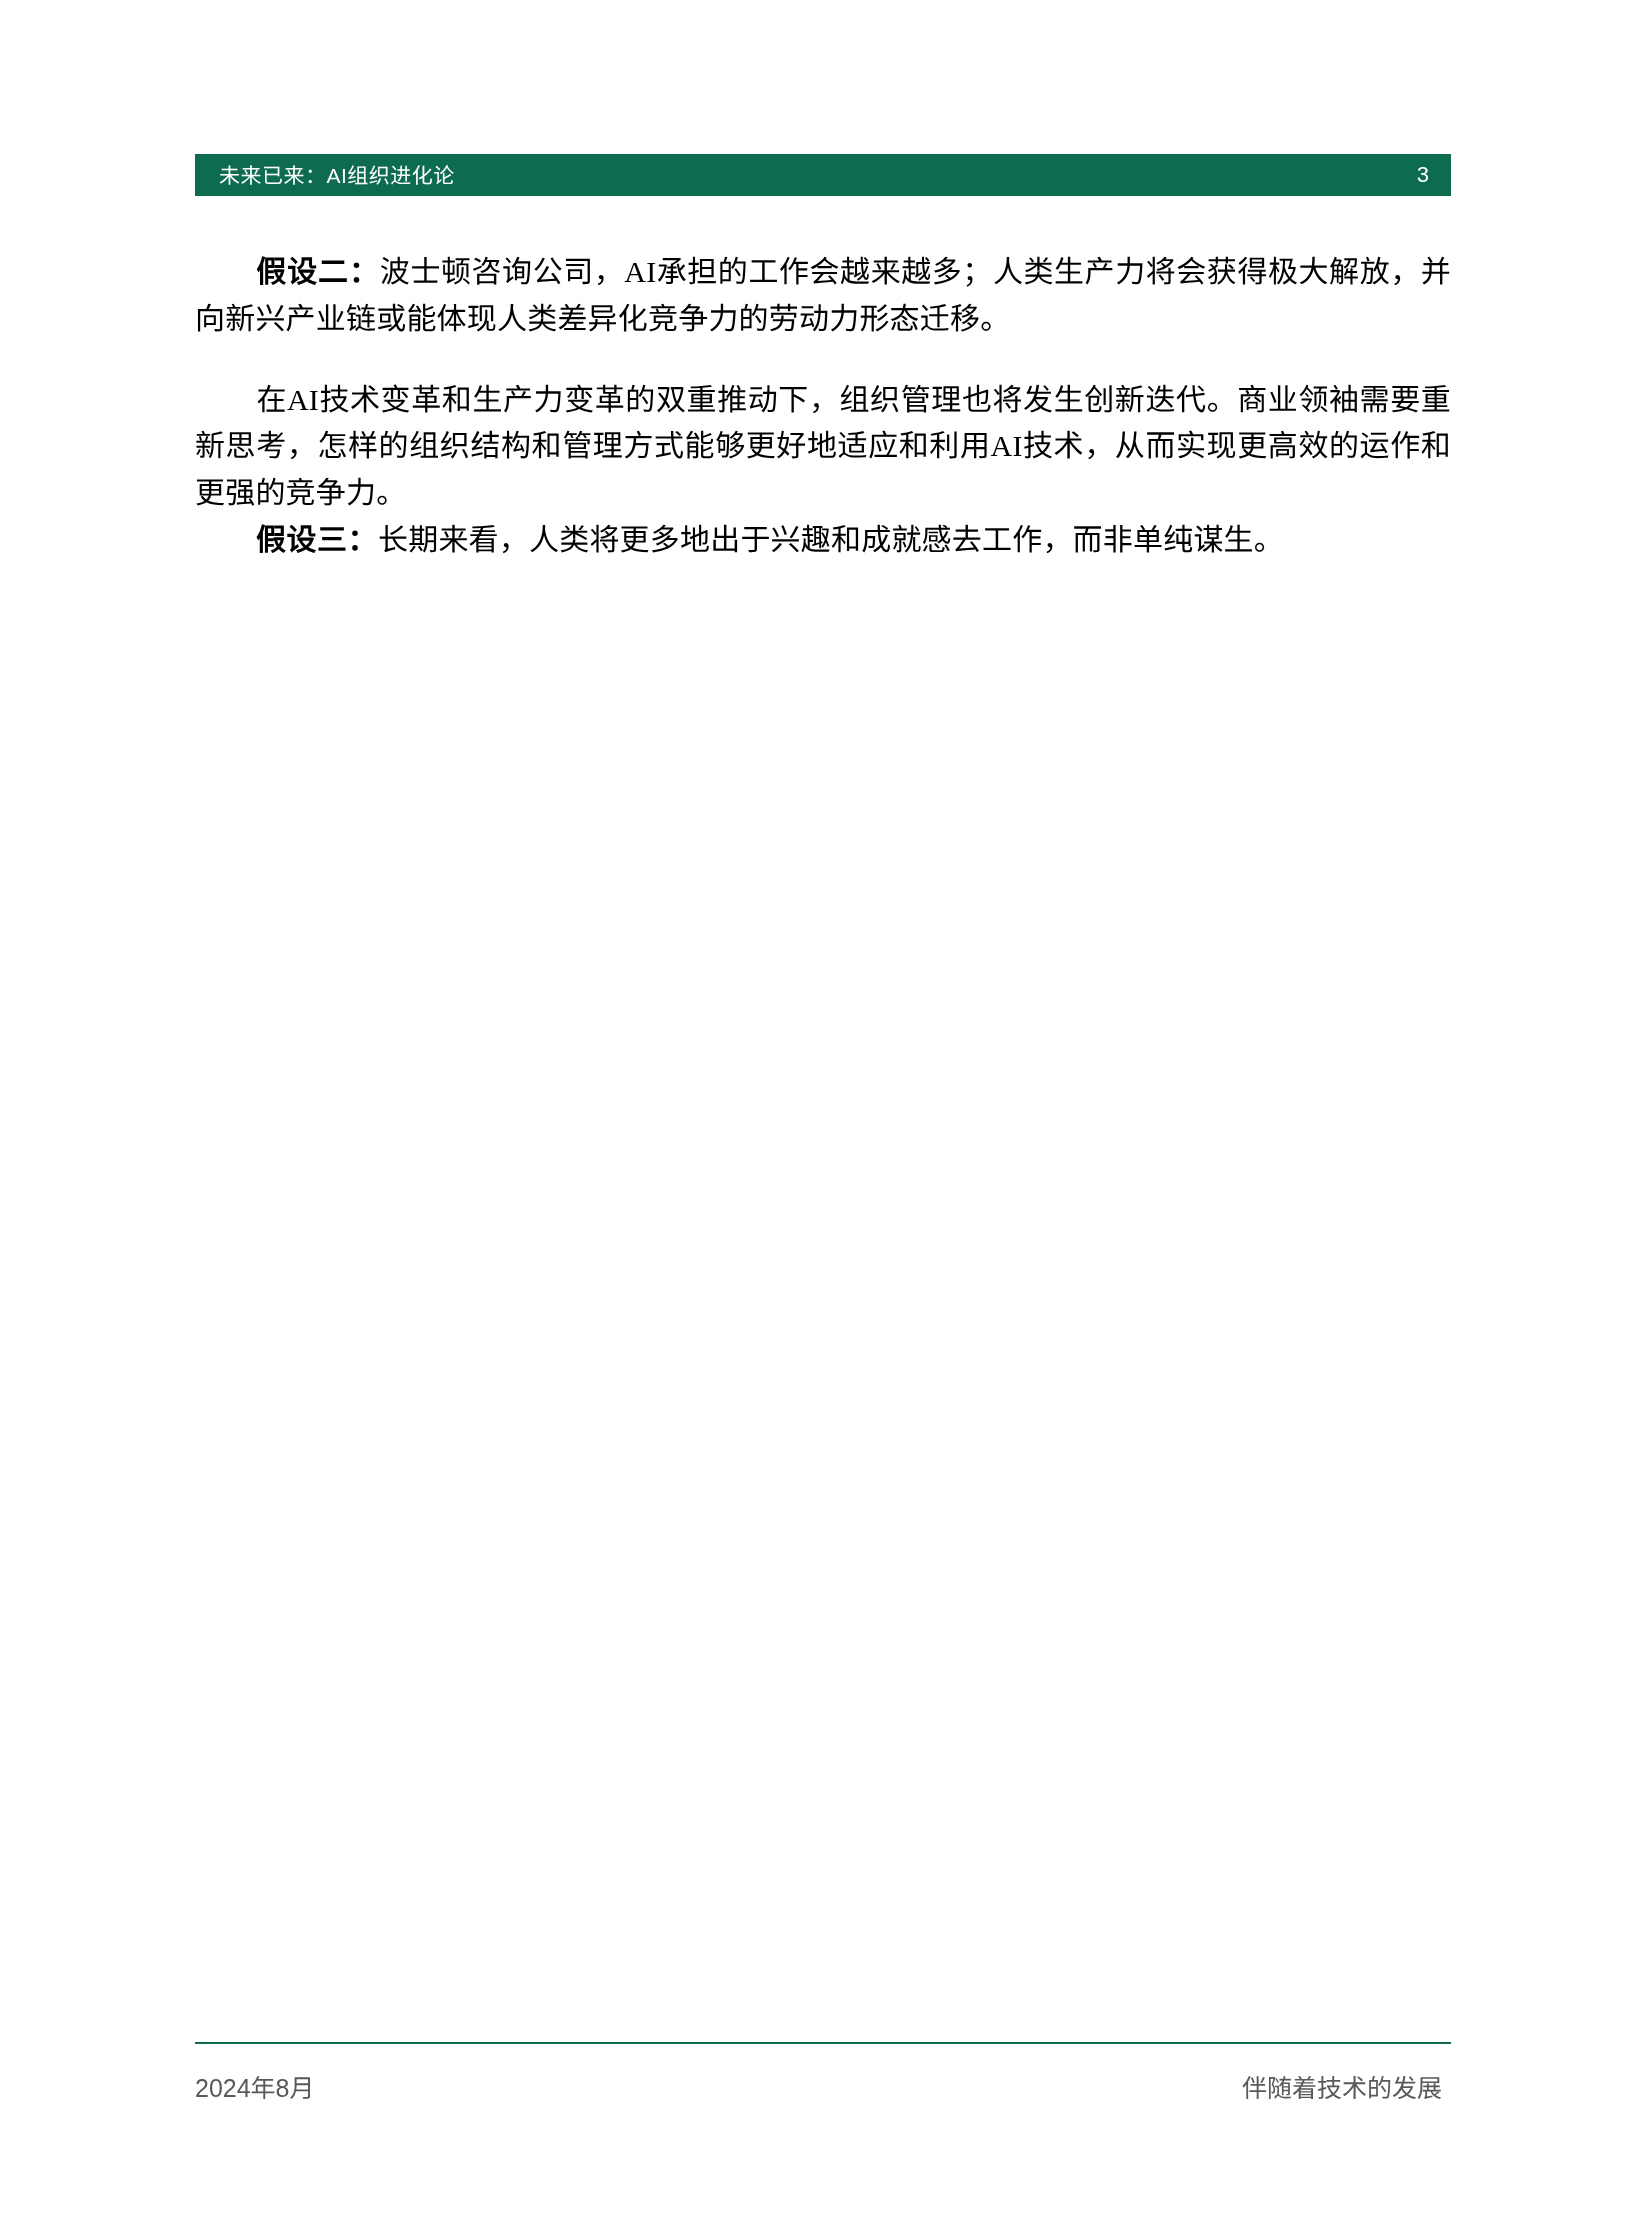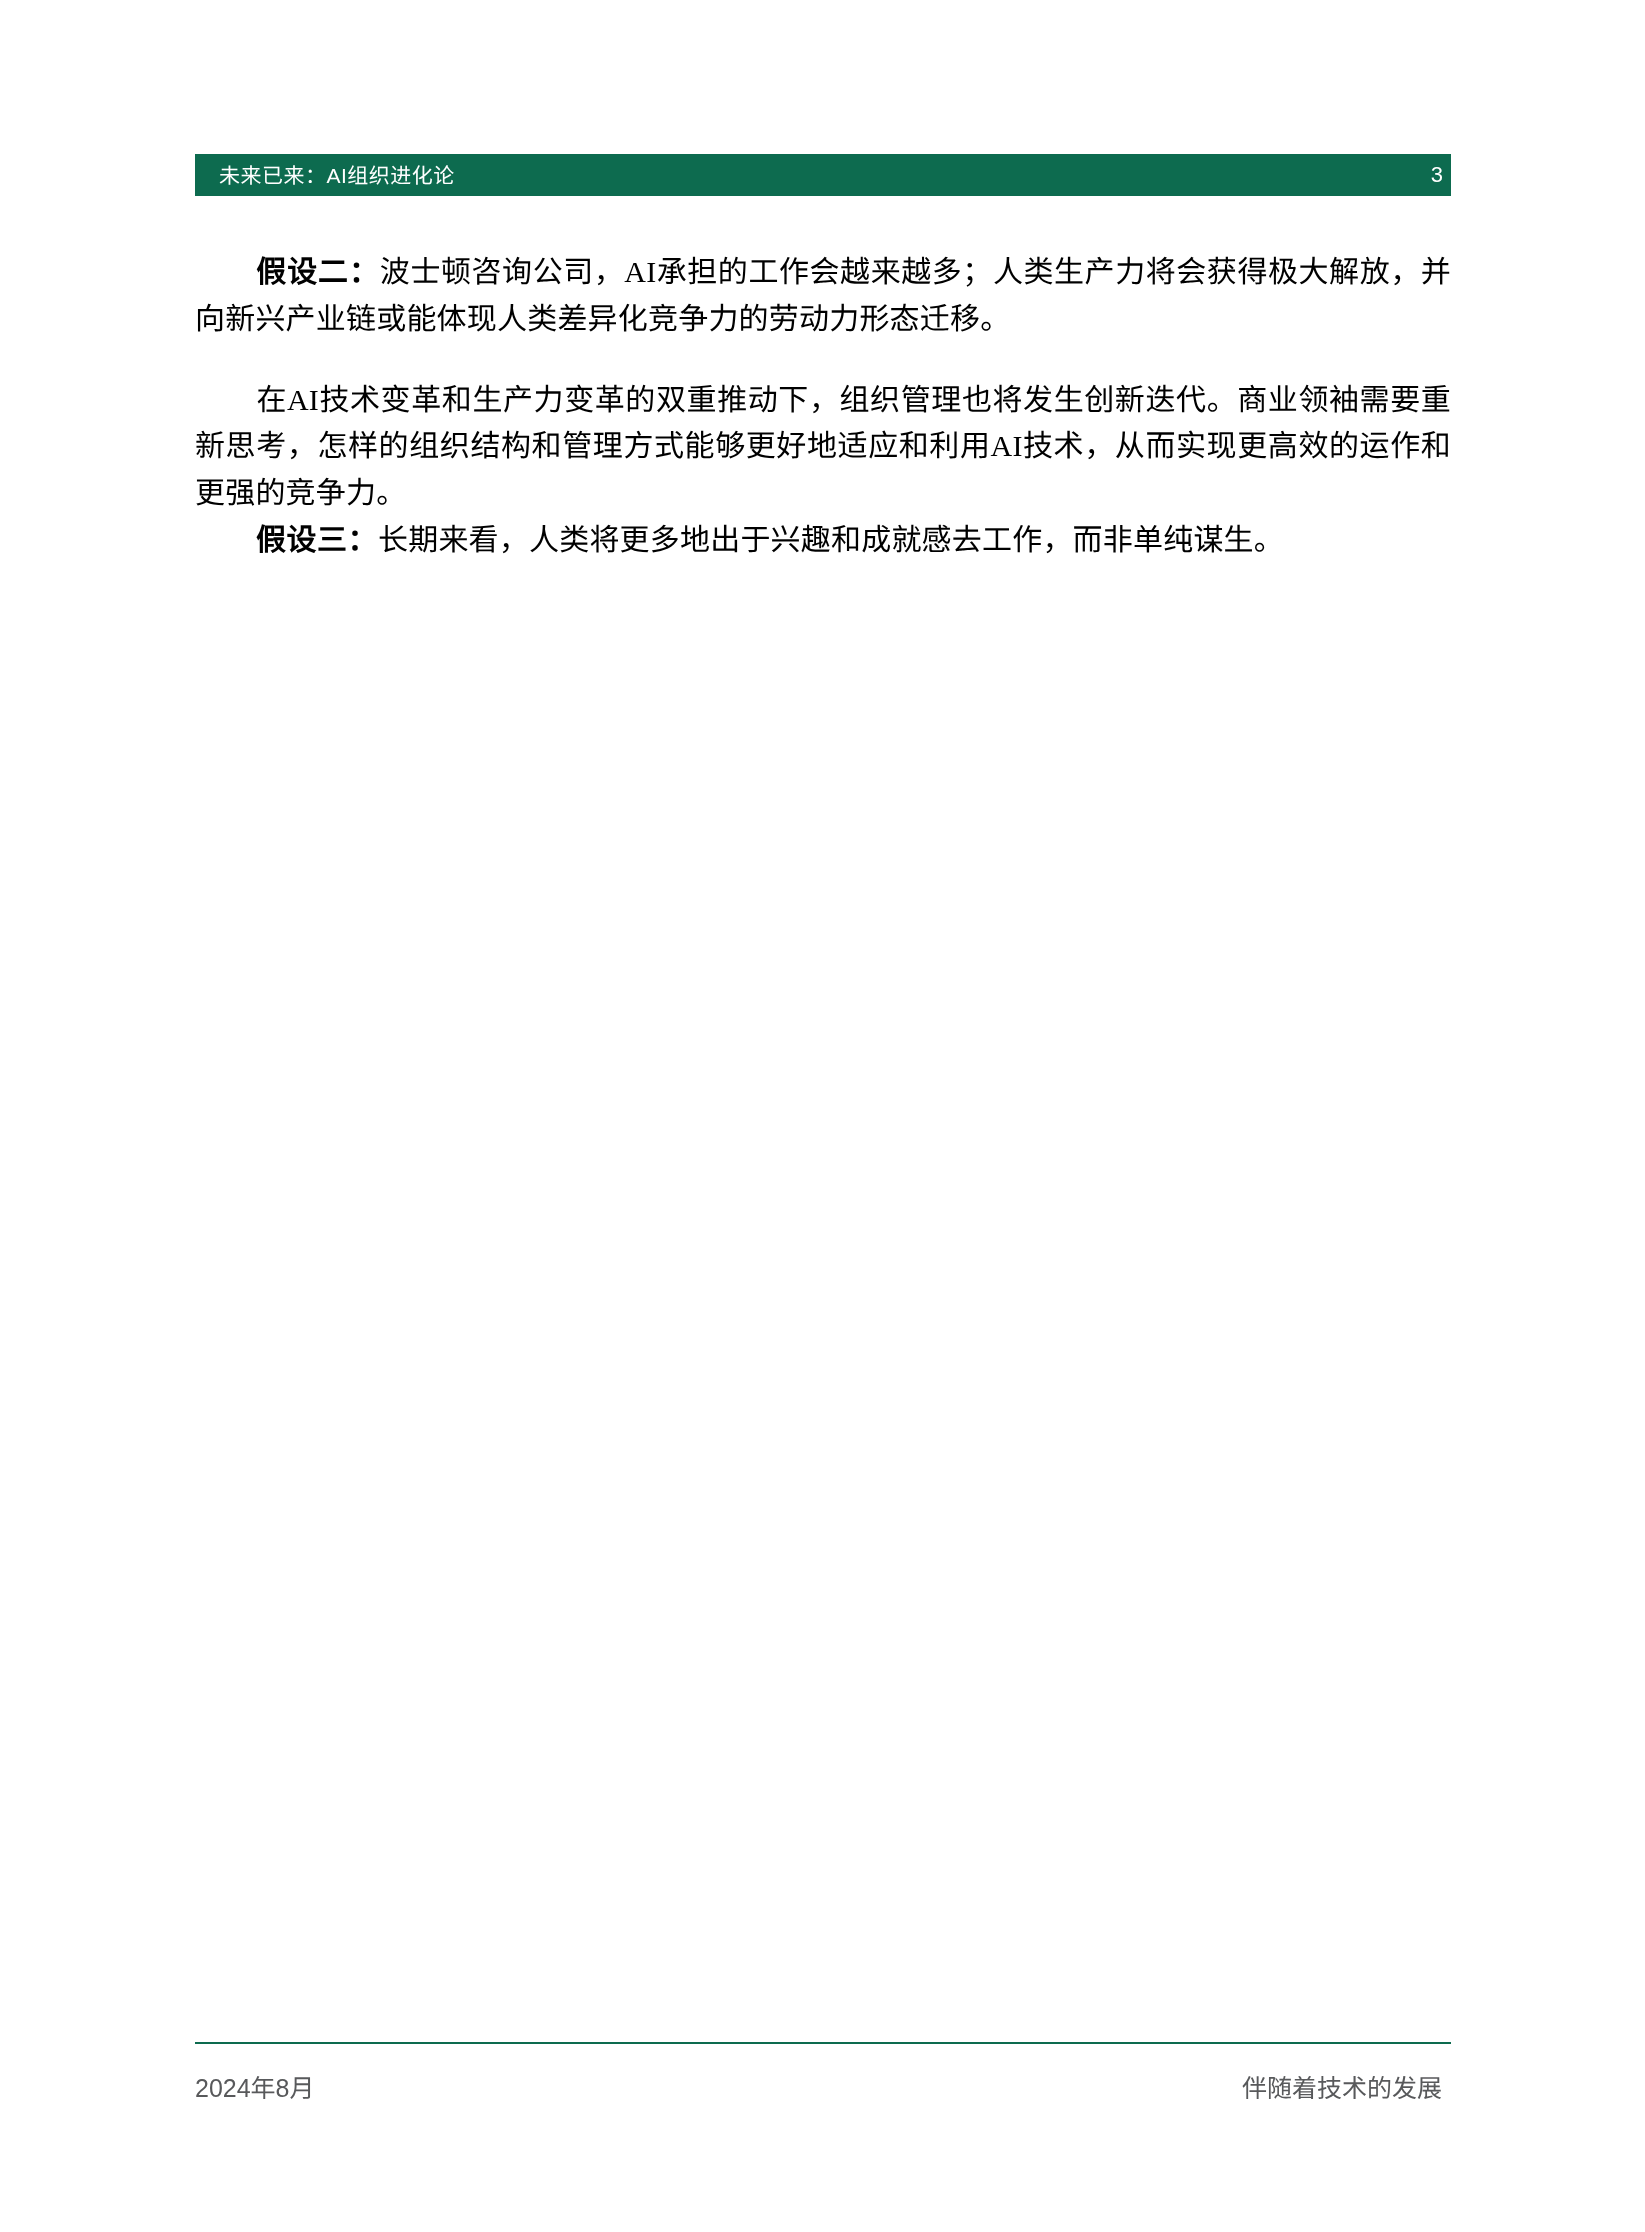--- a/index.html
+++ b/index.html
@@ -30,21 +30,21 @@
     position: absolute;
     left: 195px;
     top: 154px;
     width: 1256px;
     height: 42px;
     background: #0d6b4f;
     display: flex;
     align-items: center;
     justify-content: space-between;
     box-sizing: border-box;
-    padding: 0 8px 0 24px;
+    padding: 0 22px 0 24px;
   }
   .header-title {
     color: #ffffff;
     font-family: "Liberation Sans", "DejaVu Sans", sans-serif;
     font-size: 21px;
     letter-spacing: 0.5px;
     line-height: 1;
     white-space: nowrap;
   }
   .header-page-number {

